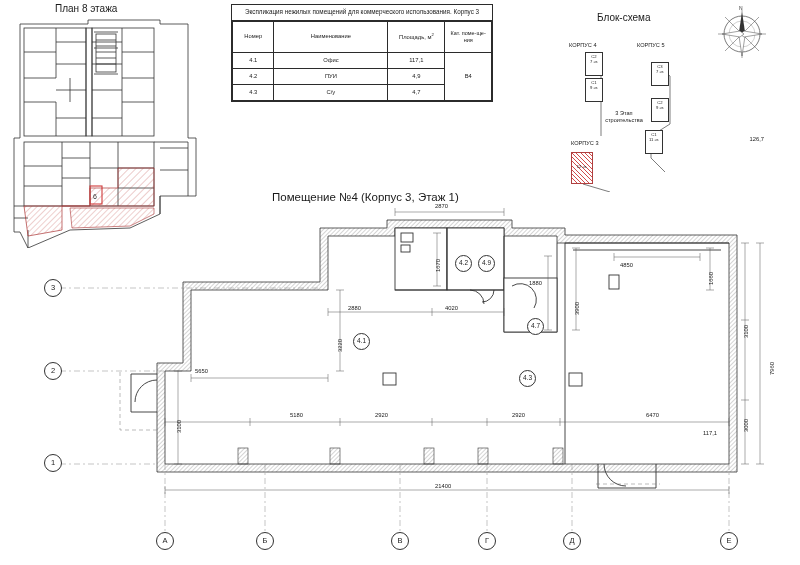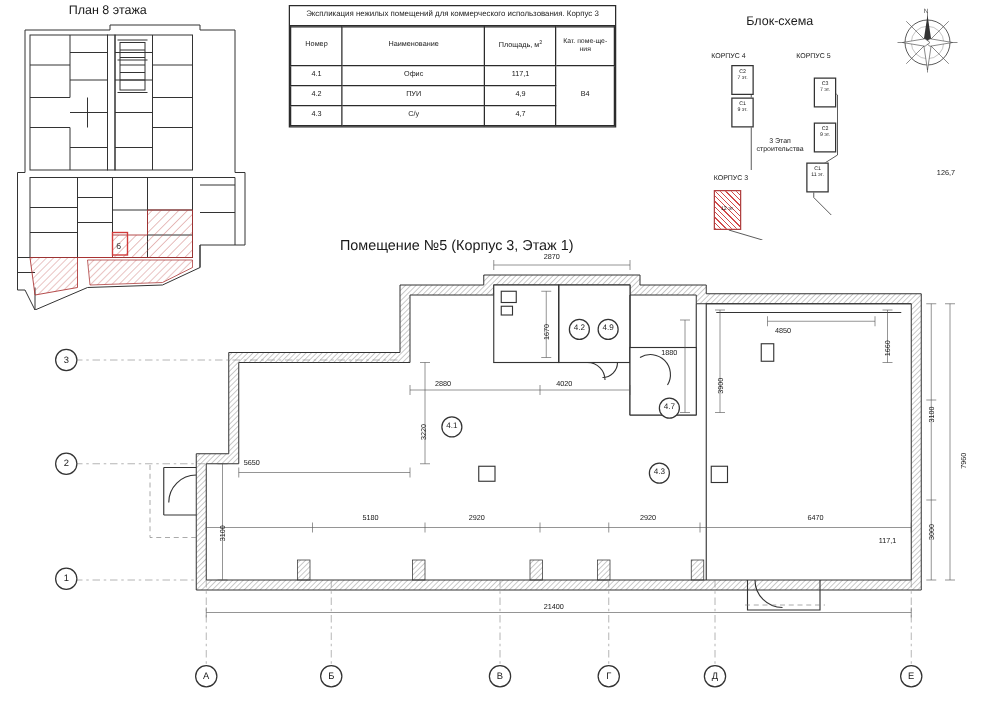--- a/index.html
+++ b/index.html
@@ -119,21 +119,21 @@
   .bubble-room { width: 17px; height: 17px; font-size: 6.5px; }
 
   .dim { position: absolute; font-size: 5.8px; white-space: nowrap; }
   .dimv { position: absolute; font-size: 5.8px; white-space: nowrap; transform-origin: 0 0; transform: rotate(-90deg); }
 </style>
 </head>
 <body>
 
 <div class="t" id="title-floorplan1">План 8 этажа</div>
 <div class="t" id="title-blockscheme">Блок-схема</div>
-<div class="t" id="title-room">Помещение №5 (Корпус 3, Этаж 1)</div>
+<div class="t" id="title-room">Помещение №4 (Корпус 3, Этаж 1)</div>
 
 <div class="abs" id="floorplan1">
   <svg width="190" height="230" viewBox="0 0 190 230">
     <g fill="none" stroke="#333" stroke-width="0.8">
 
       <path d="M10 6 L78 6 L78 2 L150 2 L150 6 L178 6 L178 120 L186 120 L186 178 L150 178 L150 196 L120 210 L60 212 L18 230 L10 214 L4 214 L4 120 L10 120 Z"></path>
 
       <rect x="14" y="10" width="62" height="108"></rect>
       <rect x="82" y="10" width="62" height="108"></rect>
 

